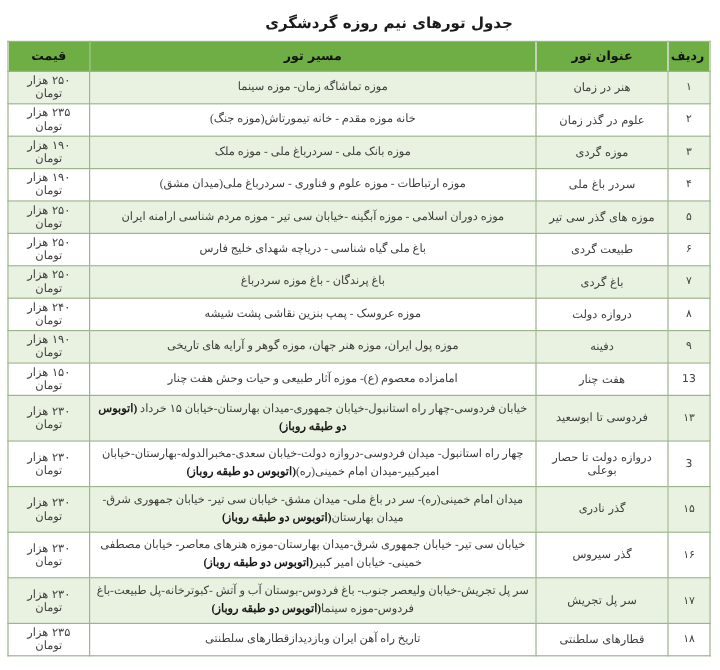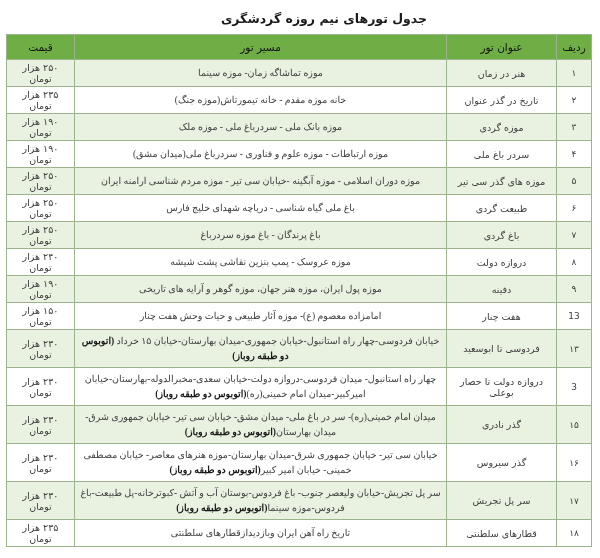--- a/index.html
+++ b/index.html
@@ -37,21 +37,21 @@
     text-align: center;
     vertical-align: middle;
     padding: 2px 4px;
     overflow: hidden;
   }
   thead tr {
     height: 25px;
     background: var(--header-bg, #6fae44);
   }
   thead th {
-    font-weight: normal;
+    font-weight: bold;
     color: #111111;
     font-size: 10.5px;
     border-color: #5e9a36;
     border-top-color: var(--header-bg, #6fae44);
   }
   tbody tr { height: 26px; background: #ffffff; }
   tbody tr.tall { height: 38px; }
   tbody tr:nth-child(odd) { background: var(--row-alt-bg, #e9f2e1); }
 
   td.num-cell   { font-size: 9px;   color: #3d3d3d; }
@@ -82,21 +82,21 @@
   </thead>
   <tbody>
     <tr>
       <td class="num-cell">۱</td>
       <td class="title-cell">هنر در زمان</td>
       <td class="route-cell"><span>موزه تماشاگه زمان- موزه سینما</span><span class="route-bold"></span></td>
       <td class="price-cell">۲۵۰ هزار تومان</td>
     </tr>
     <tr>
       <td class="num-cell">۲</td>
-      <td class="title-cell">تاریخ در گذر عنوان</td>
+      <td class="title-cell">علوم در گذر زمان</td>
       <td class="route-cell"><span>خانه موزه مقدم - خانه تیمورتاش(موزه جنگ)</span><span class="route-bold"></span></td>
       <td class="price-cell">۲۳۵ هزار تومان</td>
     </tr>
     <tr>
       <td class="num-cell">۳</td>
       <td class="title-cell">موزه گردی</td>
       <td class="route-cell"><span>موزه بانک ملی - سردرباغ ملی - موزه ملک</span><span class="route-bold"></span></td>
       <td class="price-cell">۱۹۰ هزار تومان</td>
     </tr>
     <tr>

